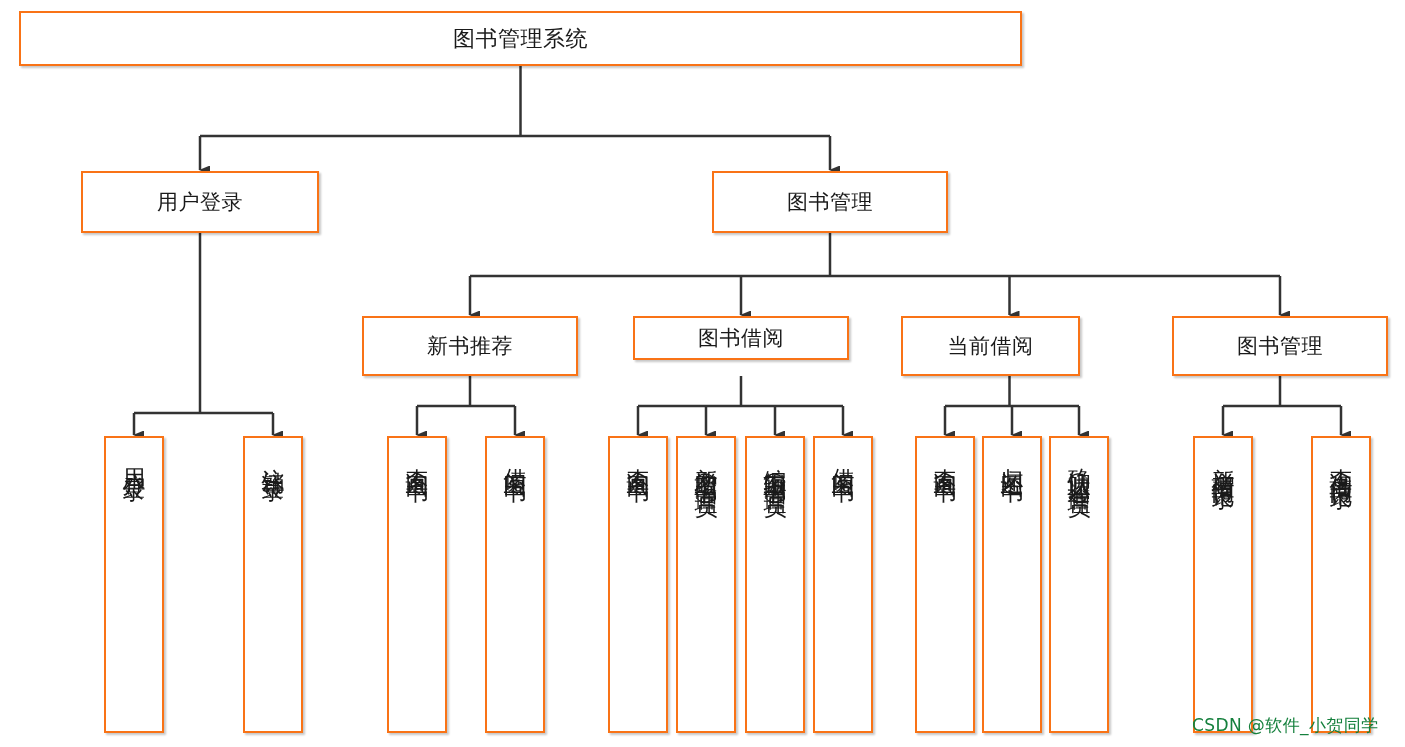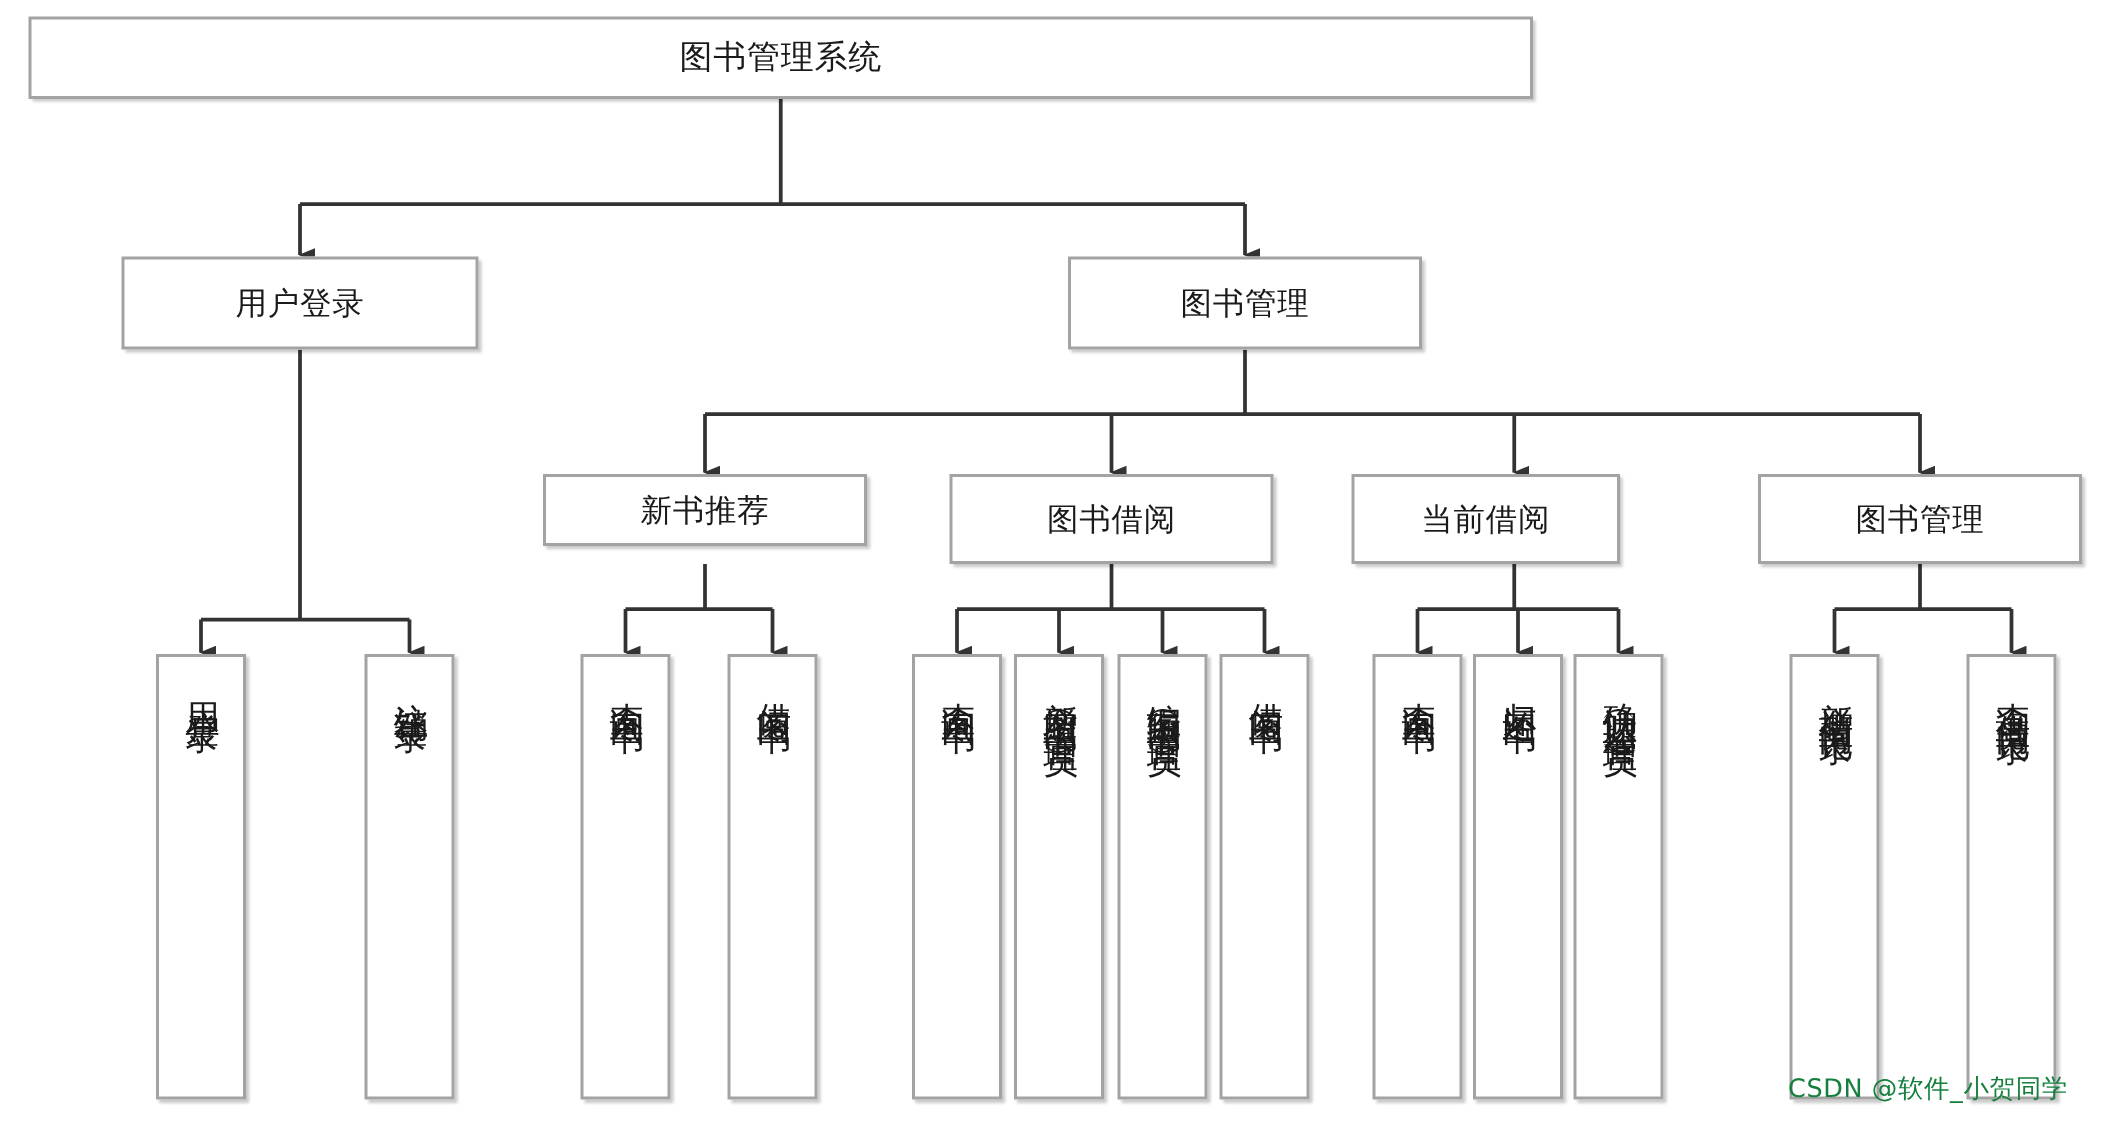--- a/index.html
+++ b/index.html
@@ -24,21 +24,21 @@
     left: 0;
     top: 0;
     width: 1405px;
     height: 747px;
     pointer-events: none;
   }
   .node {
     position: absolute;
     box-sizing: border-box;
     background: #ffffff;
-    border: 2px solid #a3a3a3;
+    border: 2px solid #f97316;
     box-shadow: 2px 2px 2px rgba(0,0,0,0.22);
     display: flex;
     align-items: center;
     justify-content: center;
     color: #1a1a1a;
     z-index: 2;
   }
   .node-label {
     display: block;
     text-align: center;
@@ -122,24 +122,24 @@
   <div id="node-layer">
       <div class="node horizontal root" style="left: 19px; top: 11px; width: 1003px; height: 55px;">
         <span class="node-label">图书管理系统</span>
       </div>
       <div class="node horizontal" style="left: 81px; top: 171px; width: 238px; height: 62px;">
         <span class="node-label">用户登录</span>
       </div>
       <div class="node horizontal" style="left: 712px; top: 171px; width: 236px; height: 62px; justify-content: center;">
         <span class="node-label">图书管理</span>
       </div>
-      <div class="node horizontal" style="left: 362px; top: 316px; width: 216px; height: 48px;">
+      <div class="node horizontal" style="left: 362px; top: 316px; width: 216px; height: 60px;">
         <span class="node-label">新书推荐</span>
       </div>
-      <div class="node horizontal" style="left: 633px; top: 316px; width: 216px; height: 60px;">
+      <div class="node horizontal" style="left: 633px; top: 316px; width: 216px; height: 44px;">
         <span class="node-label">图书借阅</span>
       </div>
       <div class="node horizontal" style="left: 901px; top: 316px; width: 179px; height: 60px;">
         <span class="node-label">当前借阅</span>
       </div>
       <div class="node horizontal" style="left: 1172px; top: 316px; width: 216px; height: 60px;">
         <span class="node-label">图书管理</span>
       </div>
       <div class="node vertical" style="left: 104px; top: 436px; width: 60px; height: 297px;">
         <span class="node-label">用户登录</span>

